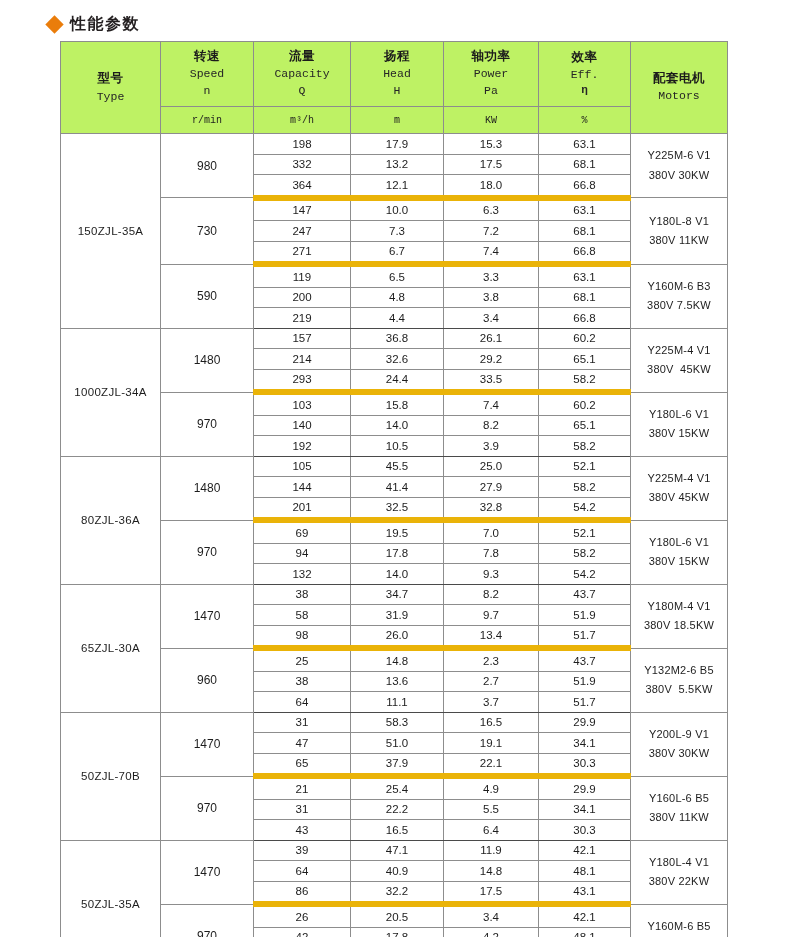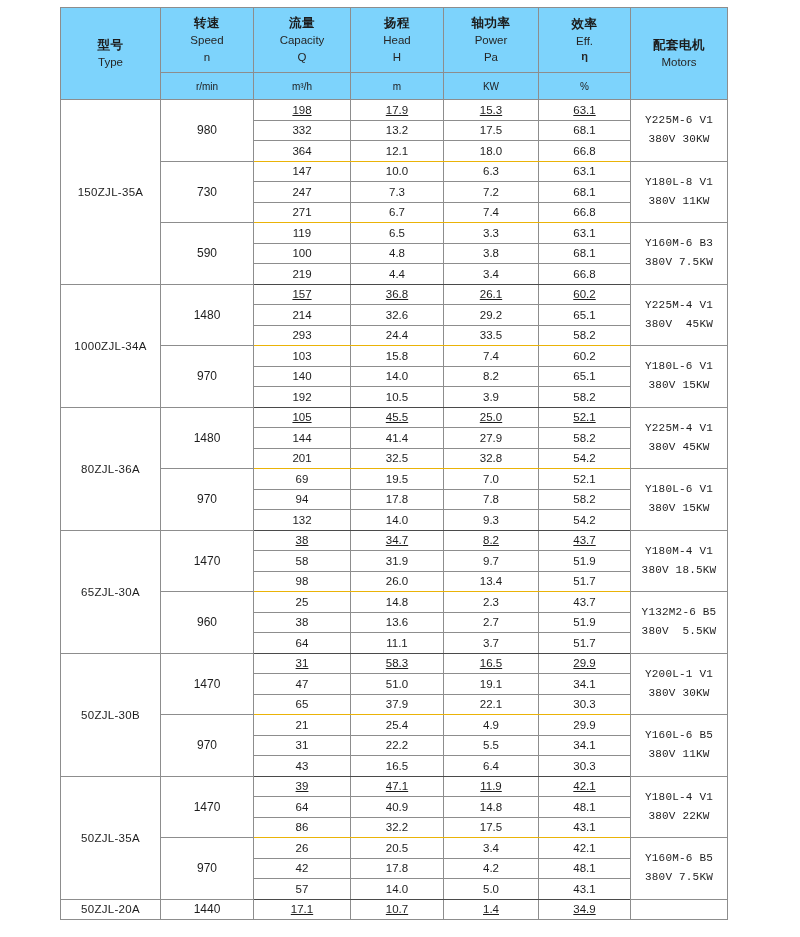--- a/index.html
+++ b/index.html
@@ -69,22 +69,23 @@
   
   col.c-type   { width: 100px; }
   col.c-speed  { width: 93px; }
   col.c-cap    { width: 97px; }
   col.c-head   { width: 93px; }
   col.c-power  { width: 95px; }
   col.c-eff    { width: 92px; }
   col.c-motor  { width: 97px; }
 
   thead td {
-    background: #7dd3fc;
+    background: #bef264;
     border-color: #7f7f7f;
+    font-family: Liberation Mono, monospace;
   }
   .hd-main {
     height: 64px;
     line-height: 1.45;
     font-size: 11.5px;
   }
   .hd-cn {
     display: block;
     font-size: 12.5px;
     font-weight: bold;
@@ -123,41 +124,45 @@
   td.rpm {
     font-size: 12px;
     margin-top: 36px;
   }
   td.num {
     font-size: 11.5px;
     height: 19.5px;
     border-top: none;
     border-bottom: none;
   }
-  tr.grp-first td.num { border-top: 1px solid #eab308; }
+  tr.grp-first td.num { border-top: 6px solid #eab308; }
   tr.grp-last  td.num { border-bottom: 1px solid #eab308; }
-  tr.blk-first td.num { border-top: 1.4px solid #4a4a4a; text-decoration: underline; }
+  tr.blk-first td.num { border-top: 1.4px solid #4a4a4a; }
   tr.blk-last  td.num { border-bottom: 1.4px solid #4a4a4a; text-align: center; }
 
   td.motor {
     font-size: 11px;
     line-height: 1.75;
     letter-spacing: 0.2px;
   }
-  td.motor span { display: block; white-space: pre; font-family: Liberation Mono, monospace; }
+  td.motor span { display: block; white-space: pre; }
 
   tr.blk-first td.model,
   tr.blk-first td.rpm,
   tr.blk-first td.motor { border-top: 1.4px solid #4a4a4a; }
 </style>
 </head>
 <body>
 
 <div class="page">
 
+  <div class="title-row">
+    <span class="diamond"></span>
+    <span class="title-text">性能参数</span>
+  </div>
 
   <div class="table-wrap">
     <table class="spec">
       <colgroup>
         <col class="c-type">
           <col class="c-speed">
           <col class="c-cap">
           <col class="c-head">
         <col class="c-power">
           <col class="c-eff">
@@ -260,21 +265,21 @@
             <td class="num">119</td>
             <td class="num">6.5</td>
             <td class="num">3.3</td>
             <td class="num">63.1</td>
             <td class="motor" rowspan="3">
               <span>Y160M-6 B3</span>
               <span>380V 7.5KW</span>
             </td>
           </tr>
           <tr>
-            <td class="num">100</td>
+            <td class="num">200</td>
             <td class="num">4.8</td>
             <td class="num">3.8</td>
             <td class="num">68.1</td>
           </tr>
           <tr class="grp-last blk-last">
             <td class="num">219</td>
             <td class="num">4.4</td>
             <td class="num">3.4</td>
             <td class="num">66.8</td>
           </tr>
@@ -413,28 +418,28 @@
             <td class="num">2.7</td>
             <td class="num">51.9</td>
           </tr>
           <tr class="grp-last blk-last">
             <td class="num">64</td>
             <td class="num">11.1</td>
             <td class="num">3.7</td>
             <td class="num">51.7</td>
           </tr>
           <tr class="grp-first blk-first">
-            <td class="model" rowspan="6">50ZJL-30B</td>
+            <td class="model" rowspan="6">50ZJL-70B</td>
             <td class="rpm" rowspan="3">1470</td>
             <td class="num">31</td>
             <td class="num">58.3</td>
             <td class="num">16.5</td>
             <td class="num">29.9</td>
             <td class="motor" rowspan="3">
-              <span>Y200L-1 V1</span>
+              <span>Y200L-9 V1</span>
               <span>380V 30KW</span>
             </td>
           </tr>
           <tr>
             <td class="num">47</td>
             <td class="num">51.0</td>
             <td class="num">19.1</td>
             <td class="num">34.1</td>
           </tr>
           <tr class="grp-last">

